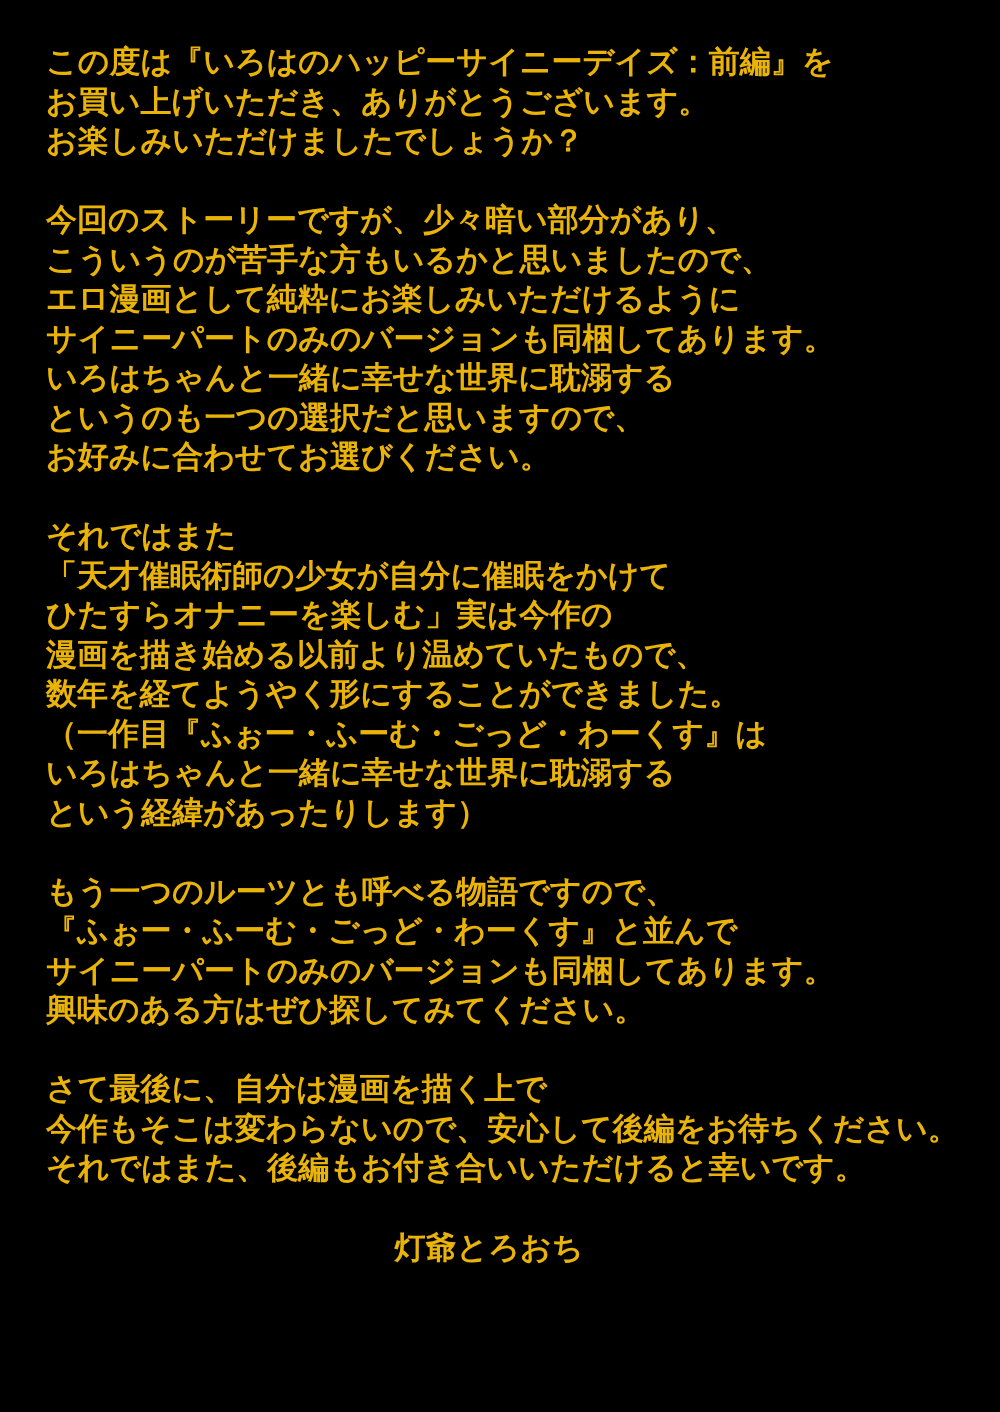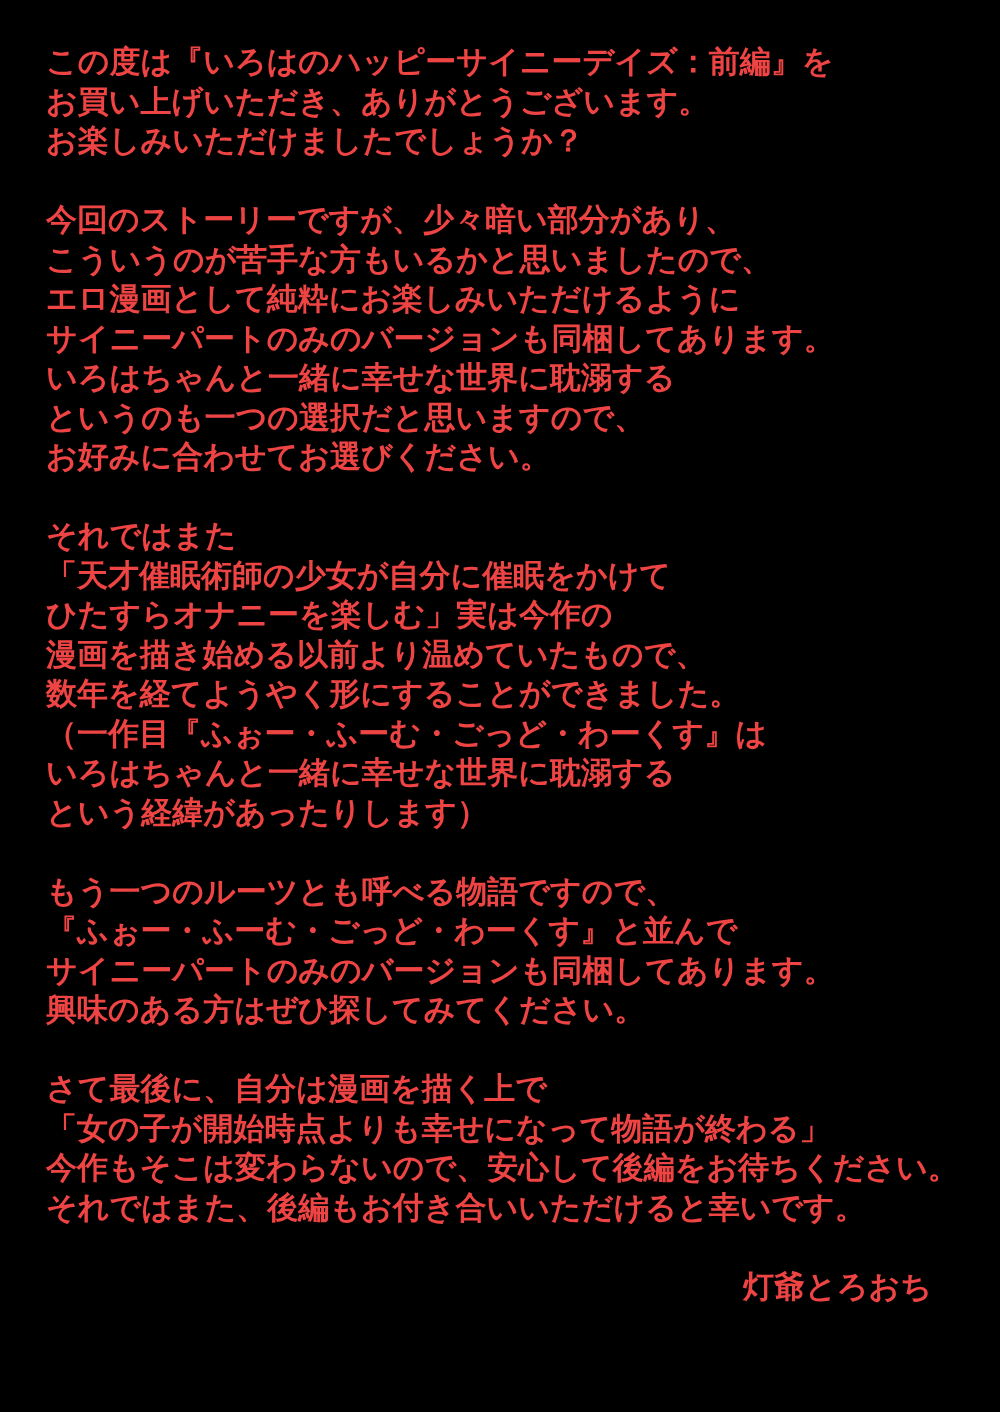--- a/index.html
+++ b/index.html
@@ -6,37 +6,37 @@
     margin: 0;
     padding: 0;
     background: #000000;
   }
   .page {
     position: relative;
     width: 1000px;
     height: 1412px;
     box-sizing: border-box;
     background: #000000;
-    color: #ef4444;
+    color: #eab308;
     font-family: "DejaVu Serif", "Liberation Serif", serif;
     font-weight: bold;
     font-size: 31px;
     line-height: 39.5px;
     padding: 42px 40px 0 46px;
     overflow: hidden;
   }
   .para {
     margin: 0 0 39.5px 0;
   }
   .line {
     white-space: nowrap;
   }
   .signature {
     margin-top: 40px;
-    text-align: right;
+    text-align: center;
     padding-right: 28px;
   }
 </style>
 </head>
 <body>
 
 <div class="page">
 
   <div class="para">
     <div class="line">この度は『いろはのハッピーサイニーデイズ：前編』を</div>
@@ -67,20 +67,19 @@
 
   <div class="para">
     <div class="line">もう一つのルーツとも呼べる物語ですので、</div>
     <div class="line">『ふぉー・ふーむ・ごっど・わーくす』と並んで</div>
     <div class="line">サイニーパートのみのバージョンも同梱してあります。</div>
     <div class="line">興味のある方はぜひ探してみてください。</div>
   </div>
 
   <div class="para">
     <div class="line">さて最後に、自分は漫画を描く上で</div>
-    <div class="line">「女の子が開始時点よりも幸せになって物語が終わる」</div>
     <div class="line">今作もそこは変わらないので、安心して後編をお待ちください。</div>
     <div class="line">それではまた、後編もお付き合いいただけると幸いです。</div>
   </div>
 
   <div class="signature">灯爺とろおち</div>
 
 </div>
 
 </body></html>

